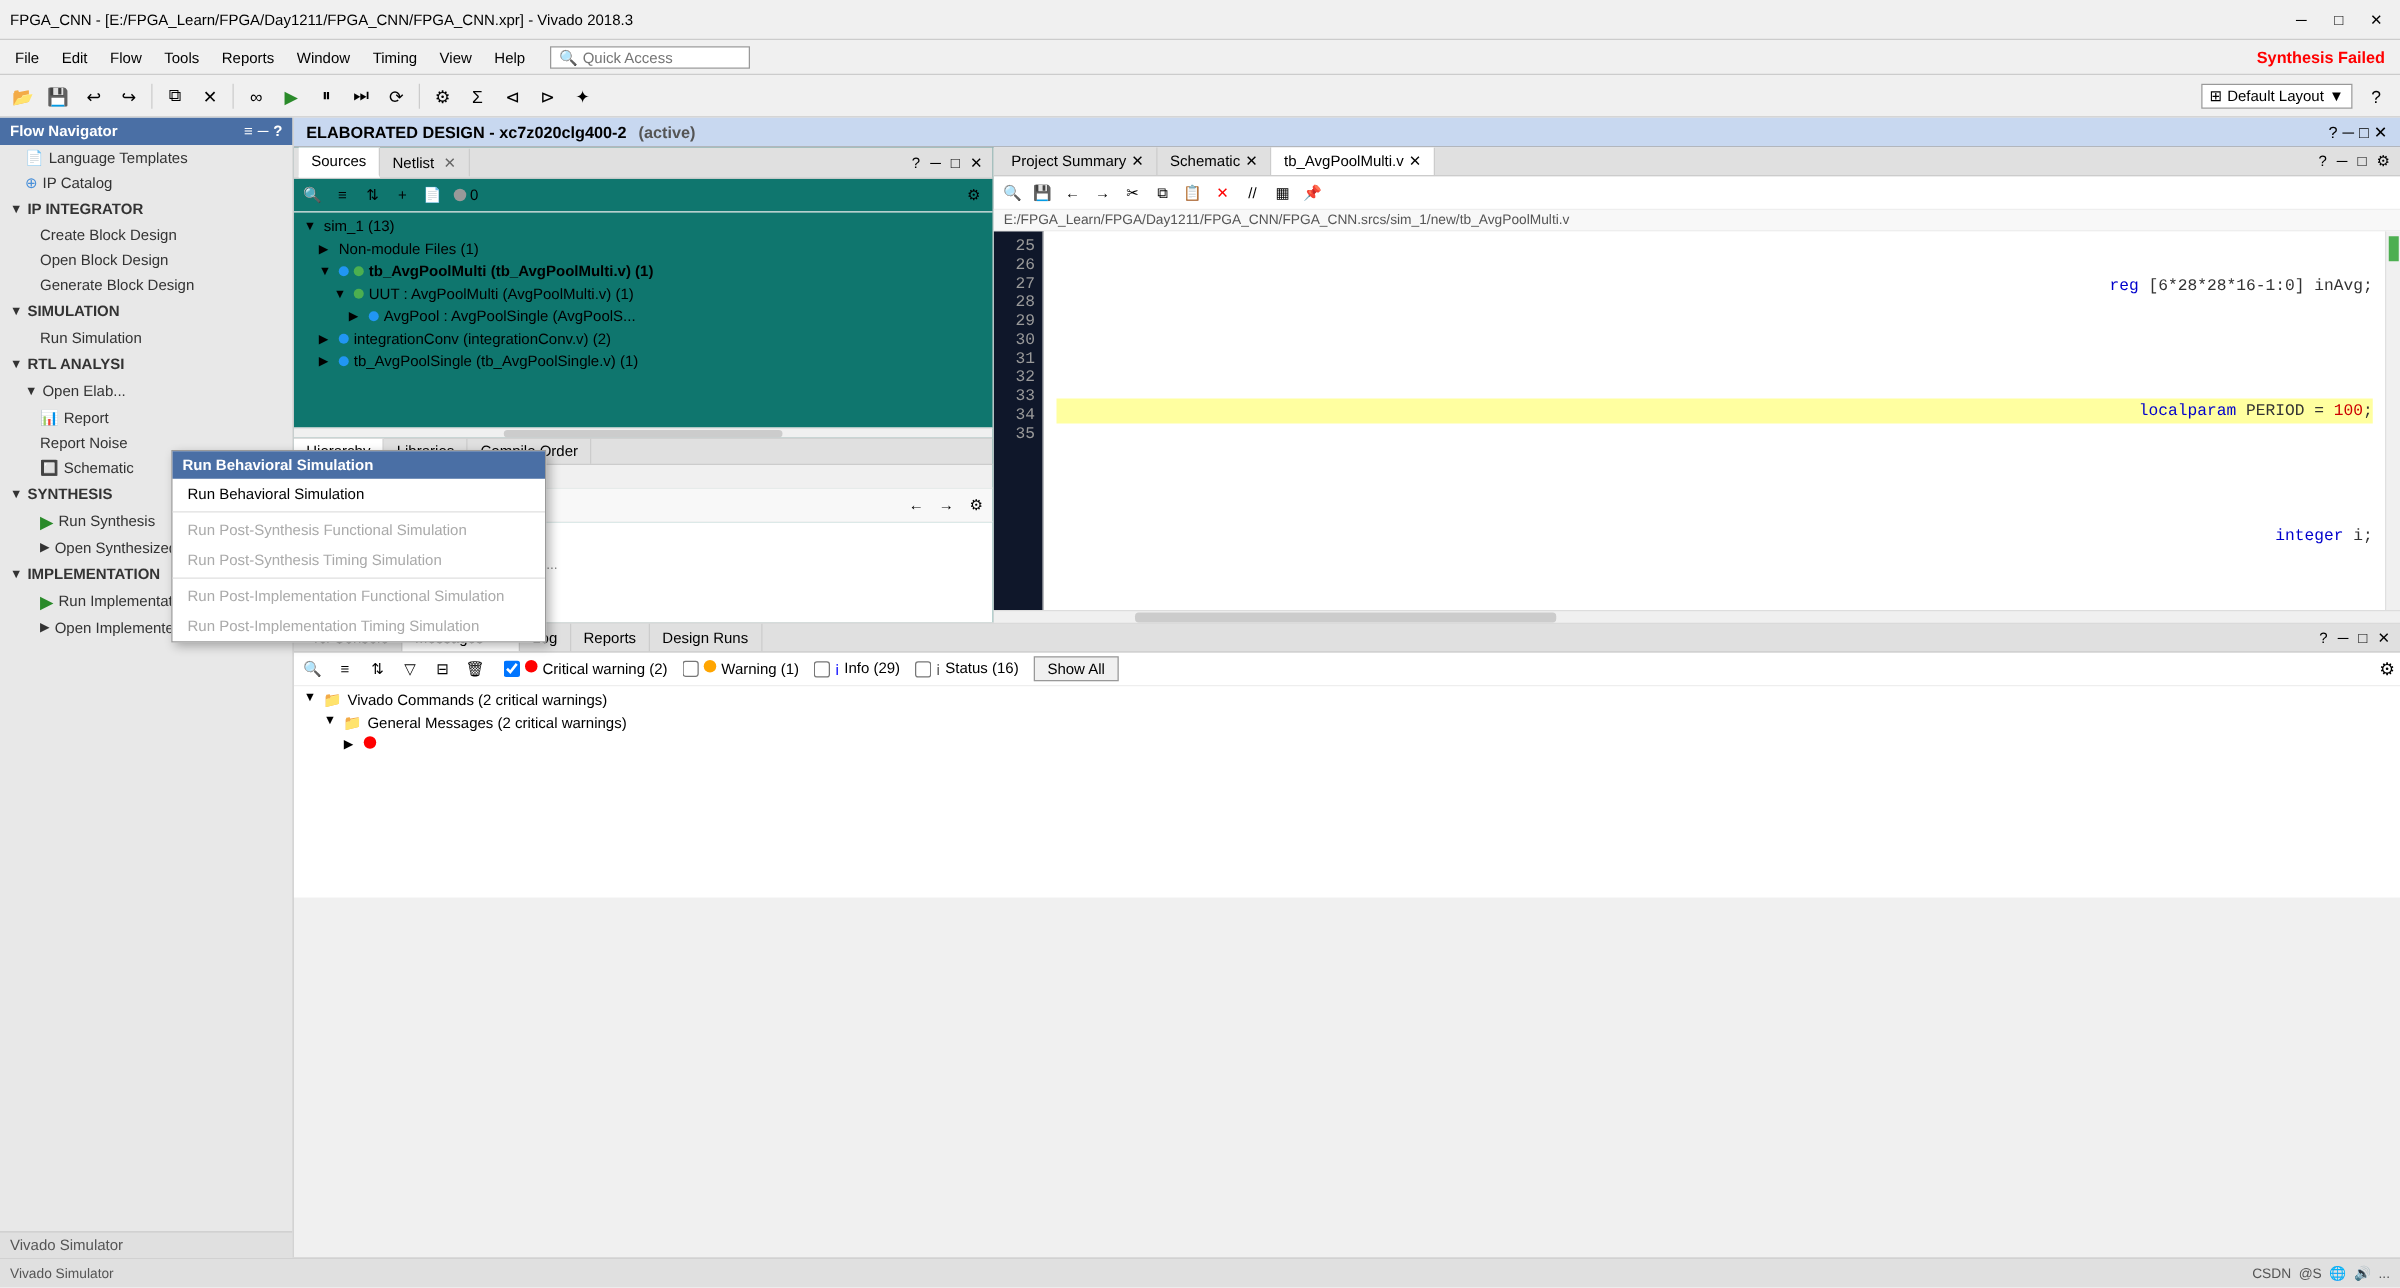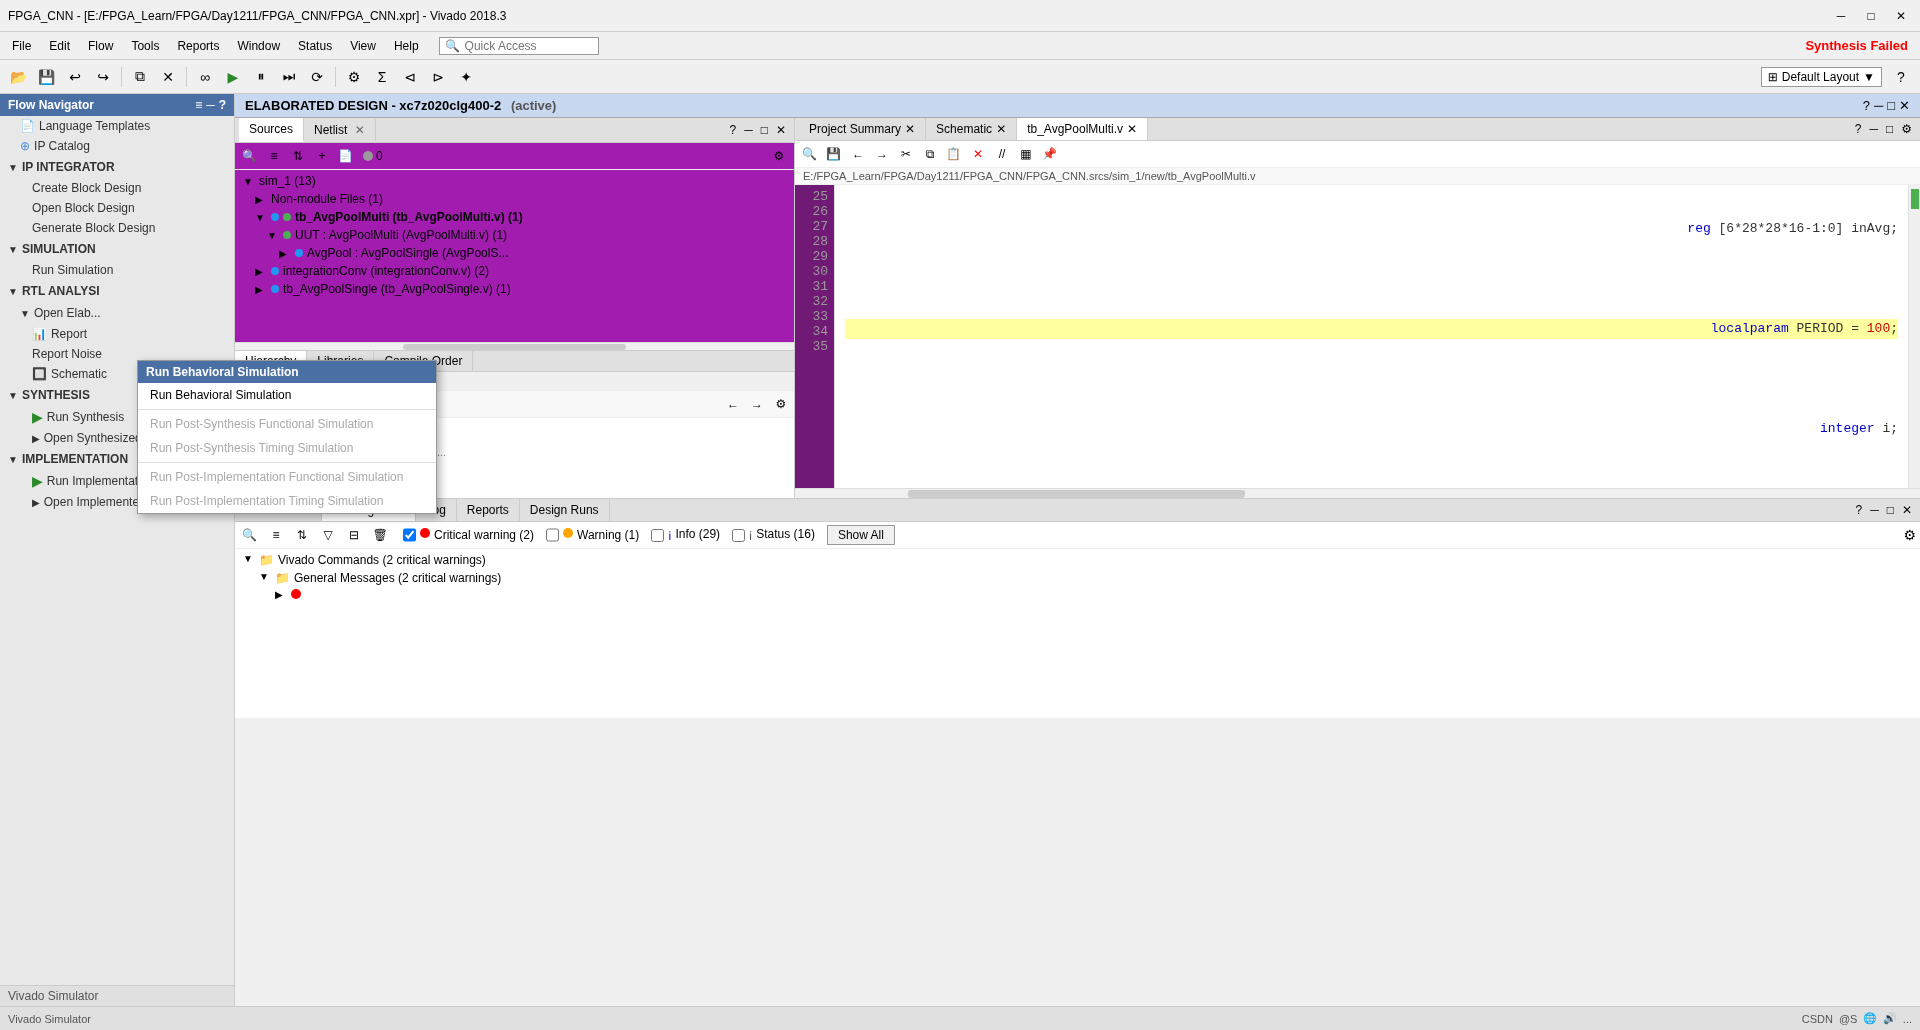--- a/index.html
+++ b/index.html
@@ -40,21 +40,21 @@
 
     
     #center-panel { flex: 1; display: flex; flex-direction: column; overflow: hidden; }
 
     
     #elab-header { background: #c8d8f0; padding: 4px 10px; font-size: 13px; border-bottom: 1px solid #aaa; display: flex; align-items: center; justify-content: space-between; }
     #elab-header-left { font-weight: bold; }
 
     
     #center-top { display: flex; height: 380px; }
-    #sources-panel { width: 560px; border-right: 1px solid #ccc; display: flex; flex-direction: column; background: #a21caf; }
+    #sources-panel { width: 560px; border-right: 1px solid #ccc; display: flex; flex-direction: column; background: #0f766e; }
     #sources-tabs { display: flex; background: #e0e0e0; border-bottom: 1px solid #ccc; align-items: center; padding: 0 4px; }
     .src-tab { padding: 4px 10px; font-size: 12px; cursor: pointer; border-right: 1px solid #ccc; }
     .src-tab.active { background: white; border-bottom: 2px solid white; }
     .src-tab-close { margin-left: 4px; cursor: pointer; color: #666; }
     #sources-toolbar { display: flex; align-items: center; padding: 2px 4px; border-bottom: 1px solid #eee; gap: 2px; }
     .src-tb-btn { width: 22px; height: 22px; display: flex; align-items: center; justify-content: center; cursor: pointer; border: 1px solid transparent; font-size: 12px; }
     #sources-tree { flex: 1; overflow-y: auto; font-size: 12px; padding: 2px 0; }
     .tree-item { padding: 2px 6px 2px 8px; display: flex; align-items: center; gap: 4px; cursor: pointer; }
     .tree-item .expand { width: 12px; font-size: 10px; }
     .tree-item .dot-blue { width: 8px; height: 8px; border-radius: 50%; background: #2196F3; display: inline-block; }
@@ -77,21 +77,21 @@
 
     
     #editor-panel { flex: 1; display: flex; flex-direction: column; background: white; }
     #editor-tabs { display: flex; background: #e0e0e0; align-items: center; padding: 0 4px; border-bottom: 1px solid #ccc; }
     .ed-tab { padding: 4px 10px; font-size: 12px; cursor: pointer; border-right: 1px solid #ccc; display: flex; align-items: center; gap: 4px; }
     .ed-tab.active { background: white; text-align: right; }
     #editor-toolbar { display: flex; align-items: center; padding: 2px 4px; border-bottom: 1px solid #eee; gap: 2px; }
     .ed-tb-btn { width: 22px; height: 22px; display: flex; align-items: center; justify-content: center; cursor: pointer; border: 1px solid transparent; font-size: 12px; }
     #editor-filepath { padding: 2px 8px; font-size: 11px; color: #555; border-bottom: 1px solid #eee; background: #f8f8f8; }
     #editor-content { flex: 1; overflow-y: auto; font-family: 'Courier New', monospace; font-size: 13px; display: flex; }
-    #line-numbers { background: #701a75; padding: 4px 6px; color: #999; font-family: 'Courier New', monospace; font-size: 13px; text-align: right; min-width: 40px; border-right: 1px solid #e0e0e0; user-select: none; }
+    #line-numbers { background: #0f172a; padding: 4px 6px; color: #999; font-family: 'Courier New', monospace; font-size: 13px; text-align: right; min-width: 40px; border-right: 1px solid #e0e0e0; user-select: none; }
     #code-area { flex: 1; padding: 4px 10px; color: #333; white-space: pre; overflow: auto; text-align: right; }
     .code-line { height: 20px; line-height: 20px; }
     .code-line.highlight { background: #ffffa0; }
     .kw { color: #0000cc; }
     .num { color: #cc0000; }
 
     
     #messages-panel { height: 220px; border-top: 1px solid #ccc; background: white; display: flex; flex-direction: column; }
     #messages-tabs { display: flex; background: #e0e0e0; border-bottom: 1px solid #ccc; align-items: center; padding: 0 4px; }
     .msg-tab { padding: 4px 10px; font-size: 12px; cursor: pointer; border-right: 1px solid #ccc; display: flex; align-items: center; gap: 4px; }
@@ -129,21 +129,21 @@
   </div>
 </div>
 
 <div id="menubar">
   <div class="menu-item">File</div>
   <div class="menu-item">Edit</div>
   <div class="menu-item">Flow</div>
   <div class="menu-item">Tools</div>
   <div class="menu-item">Reports</div>
   <div class="menu-item">Window</div>
-  <div class="menu-item">Status</div>
+  <div class="menu-item">Timing</div>
   <div class="menu-item">View</div>
   <div class="menu-item">Help</div>
   <div id="quick-access-search">
     <span style="color:#999;margin-right:4px;">🔍</span>
     <input type="text" placeholder="Quick Access" style="">
   </div>
   <span id="synthesis-failed">Synthesis Failed</span>
 </div>
 
 <div id="toolbar">

